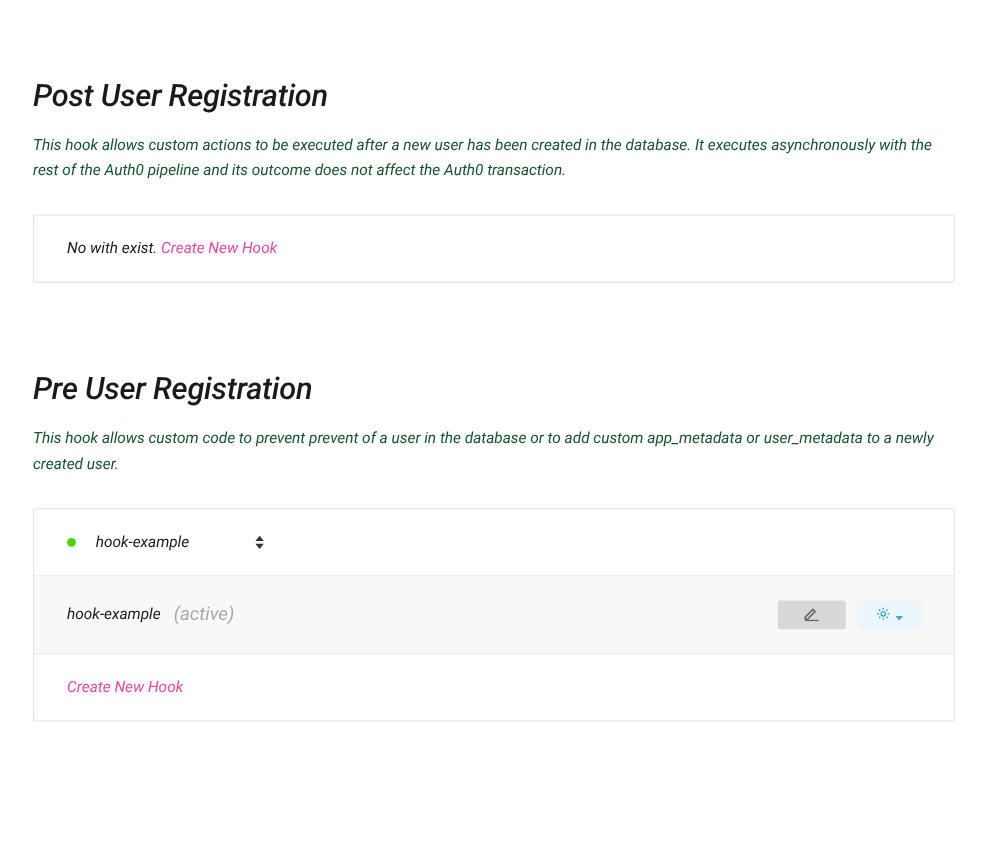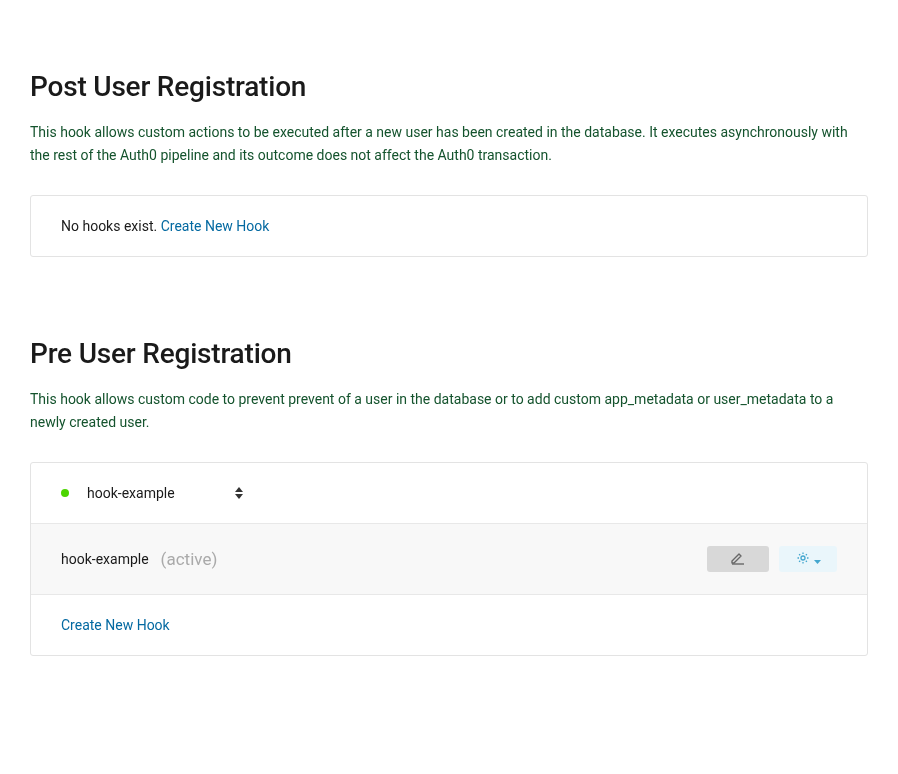--- a/index.html
+++ b/index.html
@@ -6,20 +6,21 @@
   body {
     margin: 0;
     padding: 0;
     font-family: -apple-system, BlinkMacSystemFont, "Segoe UI", Roboto, Helvetica, Arial, sans-serif;
     background: #fff;
     color: #1a1a1a;
     width: 898px;
   }
   .container {
     padding: 70px 30px 30px 30px;
+    font-style: italic;
   }
   .section {
     margin-bottom: 80px;
   }
   .section:last-child { margin-bottom: 12px; }
   .section-title {
     font-size: 28px;
     font-weight: 500;
     margin: 0 0 18px 0;
     color: #1a1a1a;
@@ -36,21 +37,21 @@
     border: 1px solid #e3e3e3;
     border-radius: 3px;
     background: #fff;
   }
   .empty-row {
     padding: 22px 30px;
     font-size: 14px;
     color: #1a1a1a;
   }
   a.link {
-    color: #0369a1;
+    color: #ec4899;
     text-decoration: none;
     cursor: pointer;
   }
   .dropdown-row {
     padding: 22px 30px;
     display: flex;
     align-items: center;
     gap: 18px;
     border-bottom: 1px solid #e8e8e8;
   }
@@ -125,21 +126,21 @@
 </head>
 <body>
 
 <div class="container">
 
   <div class="section">
     <h2 class="section-title">Post User Registration</h2>
     <p class="section-desc">This hook allows custom actions to be executed after a new user has been created in the database. It executes asynchronously with the rest of the Auth0 pipeline and its outcome does not affect the Auth0 transaction.</p>
     <div class="panel">
       <div class="empty-row">
-        <span>No hooks exist. </span><a class="link">Create New Hook</a>
+        <span>No with exist. </span><a class="link">Create New Hook</a>
       </div>
     </div>
   </div>
 
   <div class="section">
     <h2 class="section-title">Pre User Registration</h2>
     <p class="section-desc">This hook allows custom code to prevent prevent of a user in the database or to add custom app_metadata or user_metadata to a newly created user.</p>
     <div class="panel">
 
       <div class="dropdown-row">

